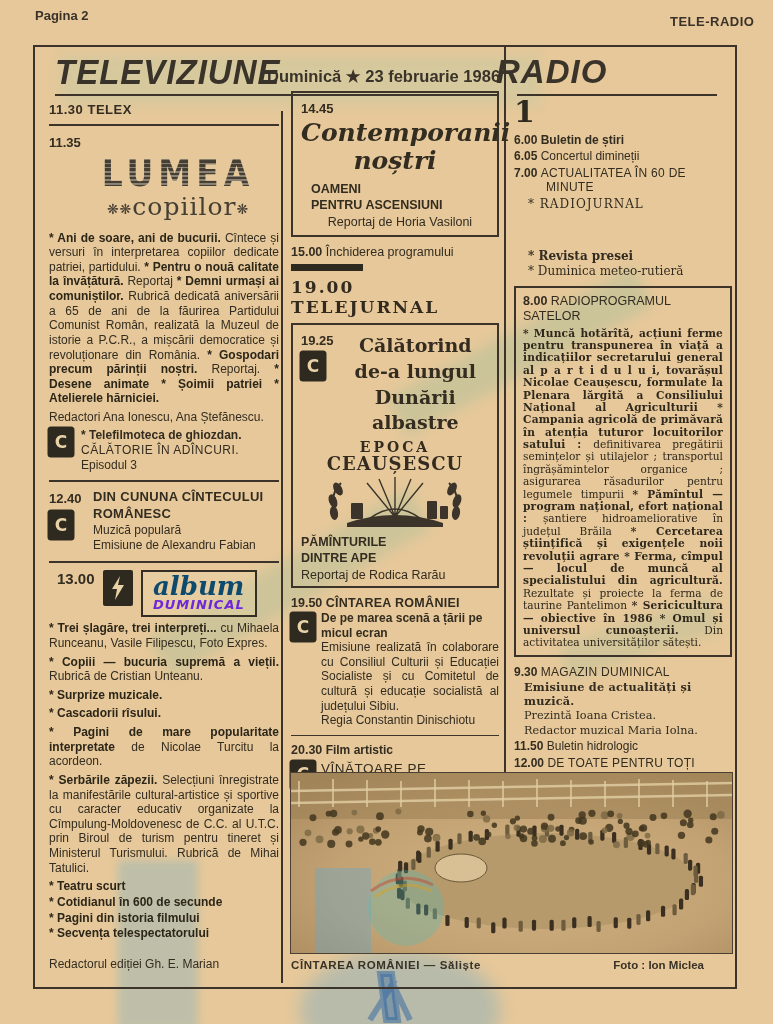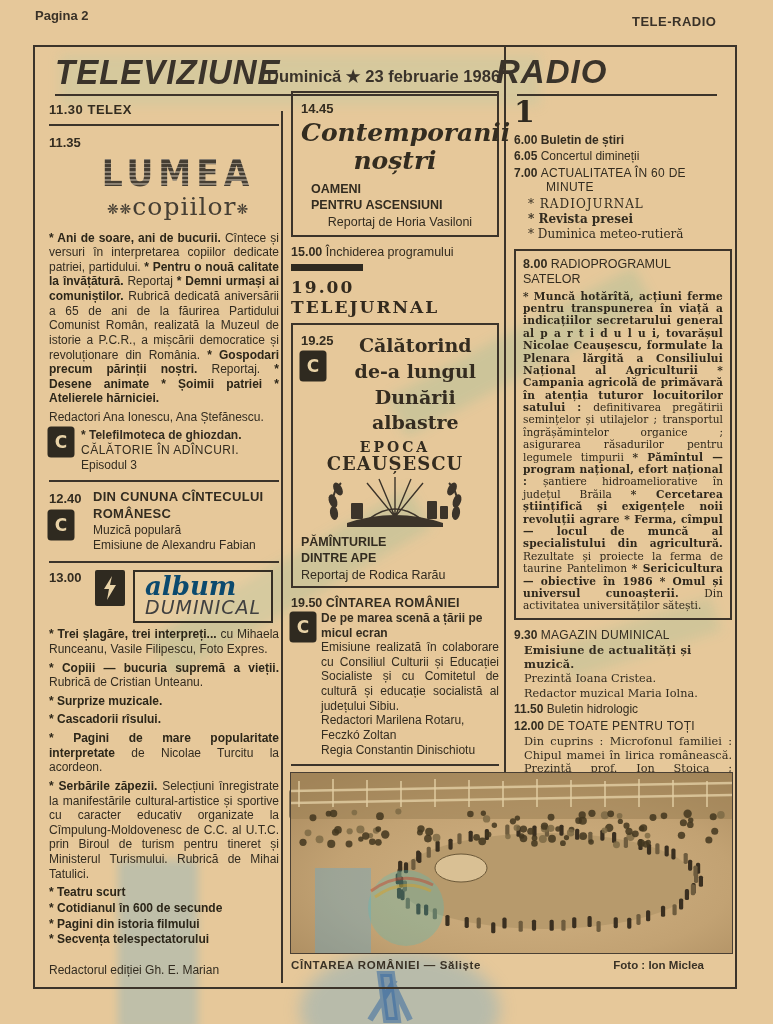--- a/index.html
+++ b/index.html
@@ -41,21 +41,21 @@
   .para{font-size:12px;line-height:1.22;text-align:justify;margin:0 0 4px 0;}
   .para b{color:#2c2619;}
   .credit-line{font-size:12px;line-height:1.2;margin:2px 0;}
   .cicon{width:24px;height:28px;background:#2f2a20;color:#e8d2a6;font-weight:800;
     display:flex;align-items:center;justify-content:center;font-size:17px;border-radius:2px;
     font-family:"DejaVu Sans",sans-serif;flex:0 0 24px;box-shadow:0 0 0 1.5px #2f2a20;}
   .iconrow{display:flex;gap:8px;margin:4px 0;}
   .entry1240 .title{font-size:13px;font-weight:bold;letter-spacing:.3px;}
   .albumbox{border:2.5px solid #342e24;padding:2px 10px 4px;display:inline-block;background:rgba(240,220,180,.25);}
   .albumbox .l1{font-family:"DejaVu Serif",serif;font-weight:bold;font-style:italic;font-size:26px;line-height:.95;color:#0c4a6e;}
-  .albumbox .l2{font-family:"DejaVu Sans",sans-serif;font-weight:400;font-style:italic;font-size:19px;letter-spacing:1px;color:#404040;line-height:1;}
+  .albumbox .l2{font-family:"DejaVu Sans",sans-serif;font-weight:700;font-style:italic;font-size:13px;letter-spacing:1px;color:#6d28d9;line-height:1;}
   .boltbox{width:30px;height:36px;background:#2f2a20;border-radius:2px;flex:0 0 30px;display:flex;align-items:center;justify-content:center;}
   
   #col2{left:256px;top:44px;width:208px;}
   .box{border:2px solid #3c342a;padding:6px 8px;margin-bottom:8px;}
   .serif-it{font-family:"DejaVu Serif",serif;font-style:italic;font-weight:bold;color:#332c20;}
   .b1445-title{font-size:25px;text-align:center;line-height:1.1;margin:2px 0 8px;}
   .subline{font-size:12.5px;font-weight:bold;line-height:1.25;}
   .c2-row{font-size:12.5px;margin:4px 0;}
   .blackbar{width:72px;height:7px;background:#2f2a20;margin:5px 0 6px;}
   .tj{font-family:"DejaVu Serif",serif;font-weight:bold;font-size:17px;letter-spacing:2px;margin:4px 0 6px;color:#332a1e;}
@@ -93,21 +93,21 @@
 <div class="stain" style="left:560px;top:620px;width:160px;height:36px;background:rgba(70,175,150,.13);transform:rotate(-18deg);"></div>
 <div class="stain" style="left:118px;top:860px;width:80px;height:170px;background:rgba(90,170,210,.28);filter:blur(4px);"></div>
 <div class="stain" style="left:300px;top:950px;width:200px;height:120px;background:rgba(80,160,210,.30);border-radius:50%;filter:blur(8px);"></div>
 <div class="wm" style="left:340px;top:970px;width:110px;height:54px;">
   <svg width="110" height="54" viewBox="0 0 110 54">
       <path d="M40 4 L52 4 L58 50 L46 50 Z M30 50 L55 10 M70 50 L52 12" stroke="rgba(30,90,160,.45)" stroke-width="6" fill="rgba(30,90,160,.35)"></path>
     </svg>
 </div>
 
 <div class="page-top-label" style="left:35px;top:8px;">Pagina 2</div>
-<div class="page-top-label" style="left:632px;top:14px;letter-spacing:.5px;">TELE-RADIO</div>
+<div class="page-top-label" style="left:670px;top:14px;letter-spacing:.5px;">TELE-RADIO</div>
 
 <div class="outer-box">
 
   <div class="tv-title">TELEVIZIUNE</div>
   <div class="hdr-date">Duminică ★ 23 februarie 1986</div>
   <div class="radio-title">RADIO</div>
   <div class="hdr-underline" style="left:20px;top:47px;width:442px;"></div>
   <div class="hdr-underline" style="left:482px;top:47px;width:200px;"></div>
   <div class="vline" style="left:469px;top:0;height:726px;"></div>
   <div class="vline" style="left:246px;top:64px;height:872px;"></div>
@@ -143,21 +143,21 @@
       </div>
       <div style="font-size:12px;line-height:1.3;">
         <span class="title">DIN CUNUNA CÎNTECULUI ROMÂNESC</span><br>
         <span>Muzică populară</span><br>
         <span>Emisiune de Alexandru Fabian</span>
       </div>
     </div>
     <hr class="rule">
     <div>
       <div class="iconrow" style="align-items:flex-start;">
-        <span class="time" style="font-size:13px;flex:0 0 38px;">13.00</span>
+        <span class="time" style="font-size:15px;flex:0 0 38px;margin-left:8px;">13.00</span>
         <div class="boltbox">
           <svg width="16" height="24" viewBox="0 0 16 24">
               <path d="M10 0 L2 13 L7 13 L5 24 L14 9 L8 9 Z" fill="#e8d2a6"></path>
             </svg>
         </div>
         <div class="albumbox">
           <div class="l1">album</div>
           <div class="l2">DUMINICAL</div>
         </div>
       </div>
@@ -238,21 +238,20 @@
       <div class="c2-row" style="margin:1px 0 0;">Reportaj de Rodica Rarău</div>
     </div>
     <div class="c2-block">
       <div><span class="time" style="font-size:12.5px;">19.50</span>
       <span class="head" style="letter-spacing:.3px;">CÎNTAREA ROMÂNIEI</span></div>
       <div style="display:flex;gap:6px;">
         <div class="cicon" style="margin-top:2px;">C</div>
         <div style="flex:1;">
           <b>De pe marea scenă a țării pe micul ecran</b>
           <div style="text-align:justify;">Emisiune realizată în colaborare cu Consiliul Culturii și Educației Socialiste și cu Comitetul de cultură și educație socialistă al județului Sibiu.</div>
-          <div>Redactori Marilena Rotaru, Feczkó Zoltan</div>
           <div>Regia Constantin Dinischiotu</div>
         </div>
       </div>
     </div>
     <hr class="rule">
     <div class="c2-block">
       <div><span class="time" style="font-size:12.5px;">20.30</span>
       <b>Film artistic</b></div>
       <div style="display:flex;gap:6px;">
         <div class="cicon" style="margin-top:2px;">C</div>
@@ -272,21 +271,21 @@
       <span>Închiderea programului</span>
     </div>
   </div>
 
   <div class="col" id="col3">
     <div class="ch-num">1</div>
     <div class="r-entry"><span class="time">6.00</span> <b>Buletin de știri</b></div>
     <div class="r-entry"><span class="time">6.05</span> <span>Concertul dimineții</span></div>
     <div class="r-entry"><span class="time">7.00</span> <span class="caps">ACTUALITATEA ÎN 60 DE MINUTE</span></div>
     <div class="r-bullet" style="letter-spacing:1px;">* RADIOJURNAL</div>
-    <div class="r-bullet" style="font-weight:bold;">* Revista presei</div>
+    <div class="r-bullet" style="font-weight:bold;margin-top:37px;">* Revista presei</div>
     <div class="r-bullet">* Duminica meteo-rutieră</div>
     <div class="box800">
       <div class="bt">
         <span class="time">8.00</span>
         <span>RADIOPROGRAMUL SATELOR</span>
       </div>
       <div class="body"><b>* Muncă hotărîtă, acțiuni ferme pentru transpunerea în viață a indicațiilor secretarului general al p a r t i d u l u i, tovarășul Nicolae Ceaușescu, formulate la Plenara lărgită a Consiliului Național al Agriculturii * Campania agricolă de primăvară în atenția tuturor locuitorilor satului : </b><span>definitivarea pregătirii semințelor și utilajelor ; transportul îngrășămintelor organice ; asigurarea răsadurilor pentru legumele timpurii </span><b>* Pămîntul — program național, efort național : </b><span>șantiere hidroameliorative în județul Brăila </span><b>* Cercetarea științifică și exigențele noii revoluții agrare * Ferma, cîmpul — locul de muncă al specialistului din agricultură. </b><span>Rezultate și proiecte la ferma de taurine Pantelimon </span><b>* Sericicultura — obiective în 1986 * Omul și universul cunoașterii. </b><span>Din activitatea universităților sătești.</span></div>
     </div>
     <div class="r-entry"><span class="time">9.30</span> <span class="caps">MAGAZIN DUMINICAL</span></div>
     <div class="r-sub"><b>Emisiune de actualități și muzică.</b></div>

